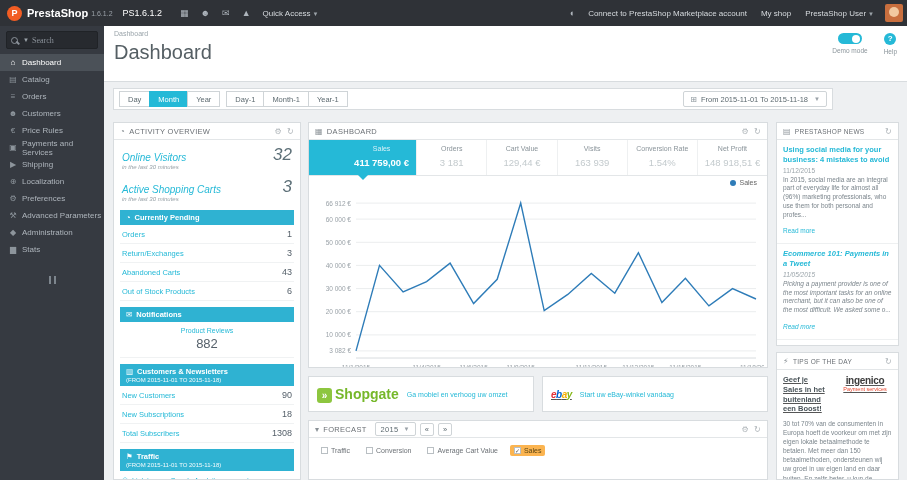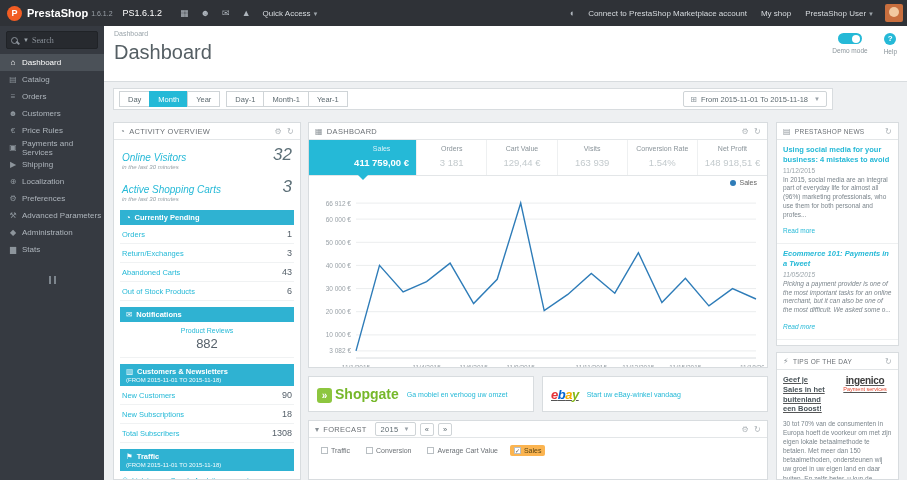--- a/index.html
+++ b/index.html
@@ -95,21 +95,21 @@
   .chart-wrap { position:relative; height:191px; }
   .chart-wrap svg { position:absolute; left:3px; top:12px; overflow:hidden; }
   .chart-legend { position:absolute; top:3px; right:10px; font-size:7px; color:#666; display:flex; align-items:center; gap:3px; cursor:pointer; }
   .dot { width:6px; height:6px; border-radius:50%; background:#2e7cb8; display:inline-block; }
 
   
   .promo { display:flex; align-items:center; padding:0 8px; gap:8px; }
   .sg-mark { width:15px; height:15px; background:#8dc63f; border-radius:3px; color:#fff; font-weight:bold; font-size:10px; text-align:center; line-height:15px; display:inline-block; }
   .sg-text { color:#76b82a; font-weight:bold; font-size:14px; margin-left:3px; }
   .promo-link { color:#25b9d7; font-size:7px; cursor:pointer; }
-  .ebay-word { font-weight:bold; font-size:13px; font-style:italic; letter-spacing:-0.5px;text-decoration:underline; }
+  .ebay-word { font-weight:bold; font-size:10px; font-style:italic; letter-spacing:-0.5px;text-decoration:underline; }
   .eb0 { color:#e53238; } .eb1 { color:#0064d2; } .eb2 { color:#f5af02; } .eb3 { color:#86b817; }
 
   
   .fc-head-extra { display:flex; align-items:center; gap:4px; margin-left:8px; }
   .year-select { border:1px solid #cfd4d7; border-radius:2px; padding:1.5px 5px; font-size:7.5px; color:#5d6a70; display:flex; align-items:center; gap:3px; cursor:pointer; background:#fff; }
   .pager-btn { border:1px solid #cfd4d7; background:#fff; border-radius:2px; font-size:7.5px; color:#5d6a70; padding:1px 4px; cursor:pointer; font-family:inherit; }
   .fc-legend { display:flex; align-items:center; gap:8px; padding:7px 8px; }
   .fc-item { display:flex; align-items:center; gap:3px; font-size:7px; color:#6b7075; cursor:pointer; padding:2px 4px; border-radius:2px; }
   .fc-item.active { background:#fbb450; color:#5a4513; }
   .chk { width:7px; height:7px; border:1px solid #b9bfc3; background:#fff; display:inline-block; font-size:6px; line-height:6px; text-align:center; color:#555; }

